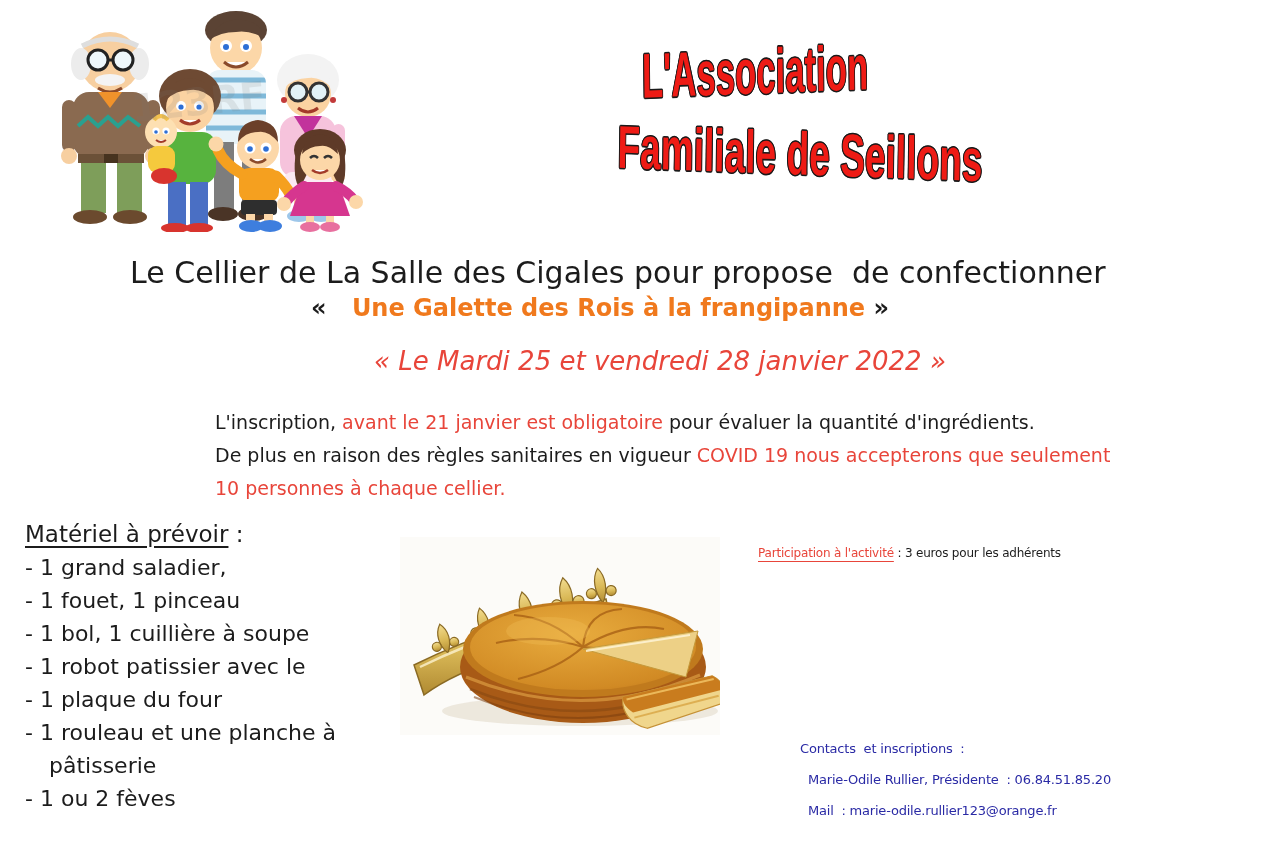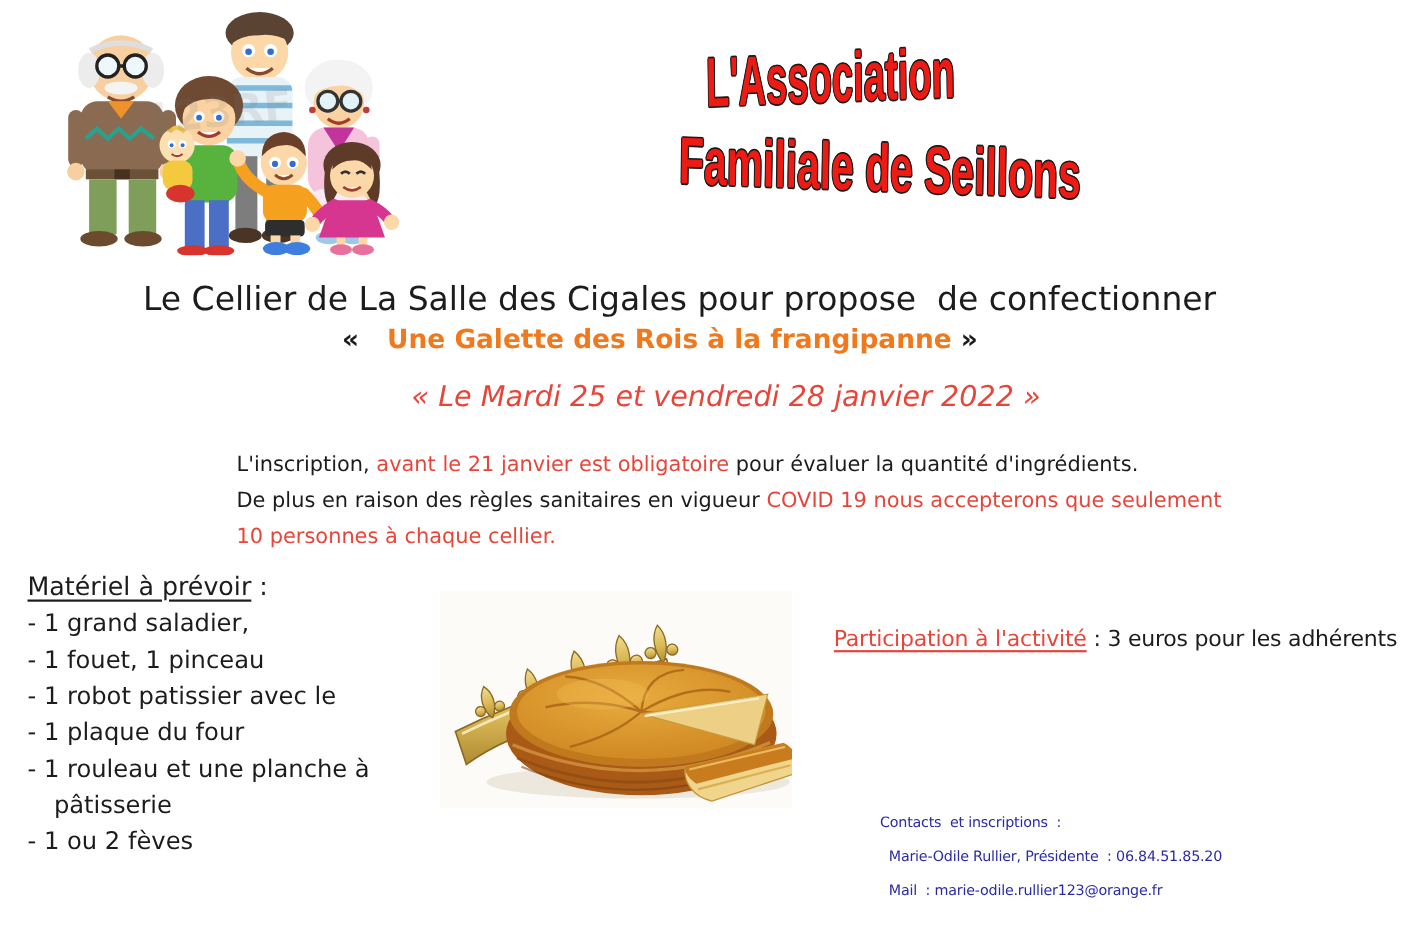--- a/index.html
+++ b/index.html
@@ -31,21 +31,21 @@
   
   .materiel{position:absolute;left:25px;top:518px;width:360px;font-size:22px;line-height:33px;}
   .materiel .heading{font-size:23px;}
   .u{text-decoration:underline;text-underline-offset:4px;}
   .cont{padding-left:24px;}
 
   
   .galette{position:absolute;left:400px;top:537px;width:320px;height:198px;}
 
   
-  .participation{position:absolute;left:758px;top:568px;font-size:20px;letter-spacing:-0.2px;white-space:nowrap;}
+  .participation{position:absolute;left:758px;top:546px;font-size:12px;letter-spacing:-0.2px;white-space:nowrap;}
   .participation .label{color:#e8453a;text-decoration:underline;text-underline-offset:4px;}
 
   
   .contacts{position:absolute;left:800px;top:733px;font-size:13px;letter-spacing:-0.2px;
             line-height:31px;color:#2a2aa5;white-space:nowrap;}
   .contacts .ind{padding-left:8px;}
 
   
   .family{position:absolute;left:18px;top:4px;width:345px;height:228px;}
 </style>
@@ -211,20 +211,21 @@
   <div class="notice">
     <div><span class="t">L'inscription, </span><span class="red t">avant le 21 janvier est obligatoire</span><span class="t"> pour évaluer la quantité d'ingrédients.</span></div>
     <div><span class="t">De plus en raison des règles sanitaires en vigueur </span><span class="red t">COVID 19 nous accepterons que seulement</span></div>
     <div class="red t">10 personnes à chaque cellier.</div>
   </div>
 
   <div class="materiel">
     <div class="heading"><span class="u t">Matériel à prévoir</span><span class="t"> :</span></div>
     <div class="t">- 1 grand saladier,</div>
     <div class="t">- 1 fouet, 1 pinceau</div>
+    <div class="t">- 1 bol, 1 cuillière à soupe</div>
     <div class="t">- 1 robot patissier avec le</div>
     <div class="t">- 1 plaque du four</div>
     <div class="t">- 1 rouleau et une planche à</div>
     <div class="t cont">pâtisserie</div>
     <div class="t">- 1 ou 2 fèves</div>
   </div>
 
   <div class="galette">
     <svg width="320" height="198" viewBox="0 0 320 198">
       <defs>

